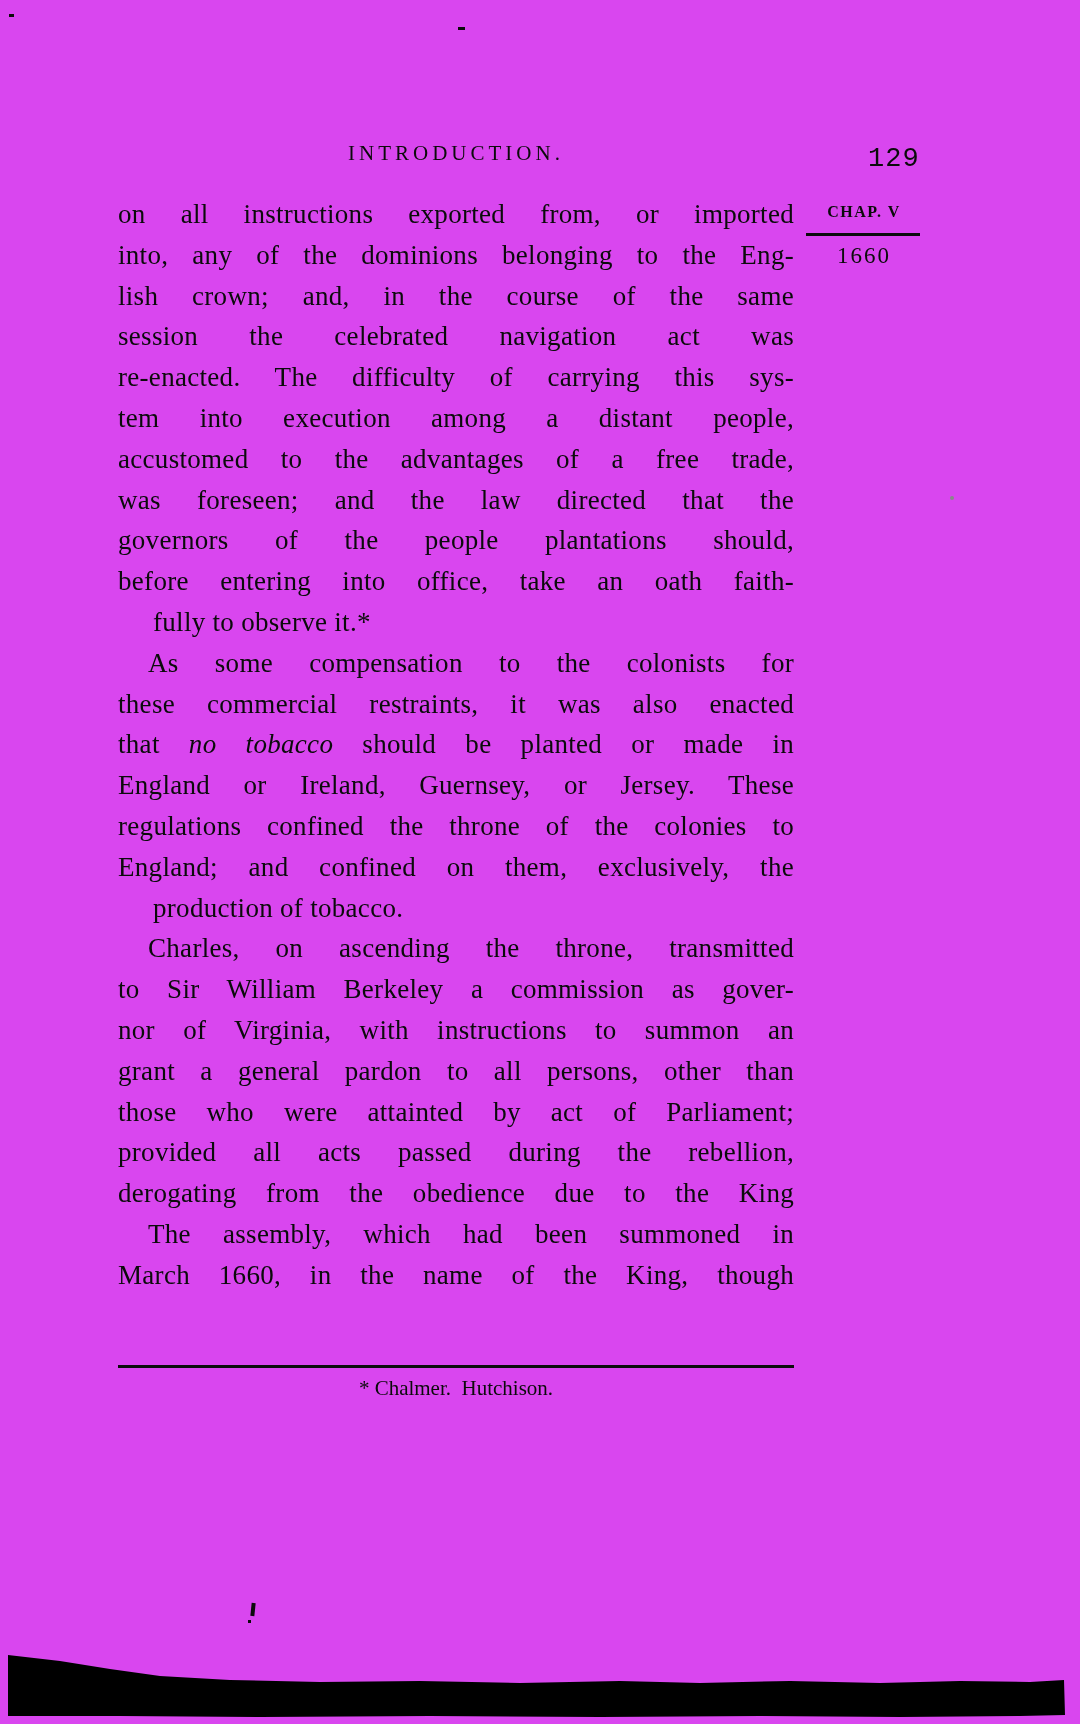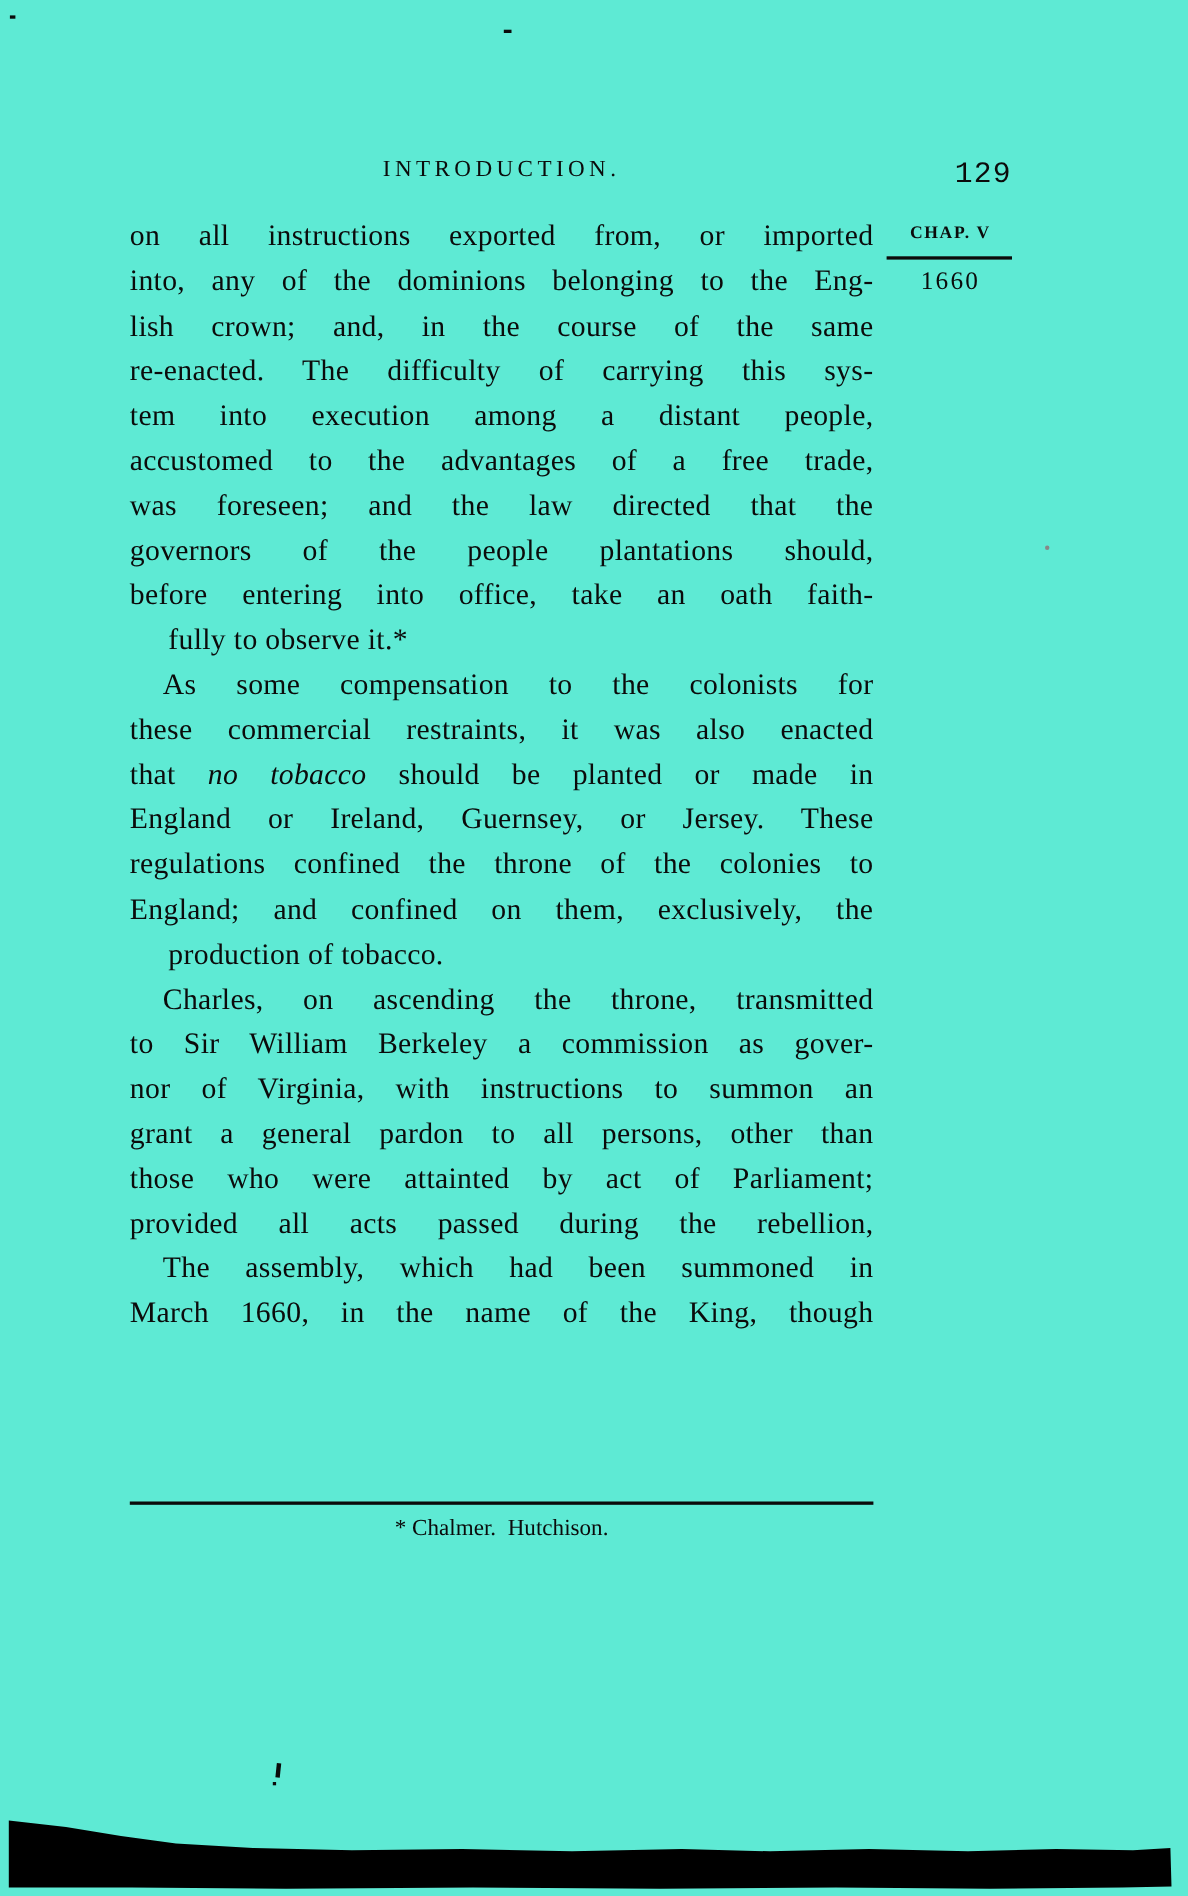--- a/index.html
+++ b/index.html
@@ -1,19 +1,19 @@
 <!DOCTYPE html>
 <html><head>
 <meta charset="utf-8">
 <style>
   html,body{margin:0;padding:0;background:#e8e8e8;}
   .page{
     position:relative;
     width:1080px;height:1724px;
-    background:#5eead4;
+    background:#d946ef;
     overflow:hidden;
     font-family:"Liberation Serif", serif;
     color:#0b0b0b;
   }
   .running-head{
     position:absolute;top:141px;left:118px;width:676px;
     text-align:center;font-size:21px;letter-spacing:4px;
   }
   .page-number{
     position:absolute;top:144px;left:868px;width:60px;
@@ -63,40 +63,42 @@
   <div class="page-number">129</div>
 
   <div class="margin-chap">CHAP. V</div>
   <div class="margin-rule"></div>
   <div class="margin-year">1660</div>
 
   <div class="body-text">
     <div class="line">on all instructions exported from, or imported</div>
     <div class="line">into, any of the dominions belonging to the Eng-</div>
     <div class="line">lish crown; and, in the course of the same</div>
+    <div class="line">session the celebrated navigation act was</div>
     <div class="line">re-enacted.  The difficulty of carrying this sys-</div>
     <div class="line">tem into execution among a distant people,</div>
     <div class="line">accustomed to the advantages of a free trade,</div>
     <div class="line">was foreseen; and the law directed that the</div>
     <div class="line">governors of the people plantations should,</div>
     <div class="line">before entering into office, take an oath faith-</div>
     <div class="line par-end">fully to observe it.*</div>
     <div class="line indent">As some compensation to the colonists for</div>
     <div class="line">these commercial restraints, it was also enacted</div>
     <div class="line"><span>that </span><span class="em">no tobacco</span><span> should be planted or made in</span></div>
     <div class="line">England or Ireland, Guernsey, or Jersey.  These</div>
     <div class="line">regulations confined the throne of the colonies to</div>
     <div class="line">England; and confined on them, exclusively, the</div>
     <div class="line par-end">production of tobacco.</div>
     <div class="line indent">Charles, on ascending the throne, transmitted</div>
     <div class="line">to Sir William Berkeley a commission as gover-</div>
     <div class="line">nor of Virginia, with instructions to summon an</div>
     <div class="line">grant a general pardon to all persons, other than</div>
     <div class="line">those who were attainted by act of Parliament;</div>
     <div class="line">provided all acts passed during the rebellion,</div>
+    <div class="line">derogating from the obedience due to the King</div>
     <div class="line indent">The assembly, which had been summoned in</div>
     <div class="line">March 1660, in the name of the King, though</div>
   </div>
 
   <div class="footnote-rule"></div>
   <div class="footnote">* Chalmer.&nbsp;&nbsp;Hutchison.</div>
 
   <div class="speck" style="left:9px;top:14px;width:5px;height:3px;"></div>
   <div class="speck" style="left:458px;top:27px;width:7px;height:3px;"></div>
   <div class="speck" style="left:950px;top:496px;width:4px;height:4px;background:#888;border-radius:50%;"></div>

